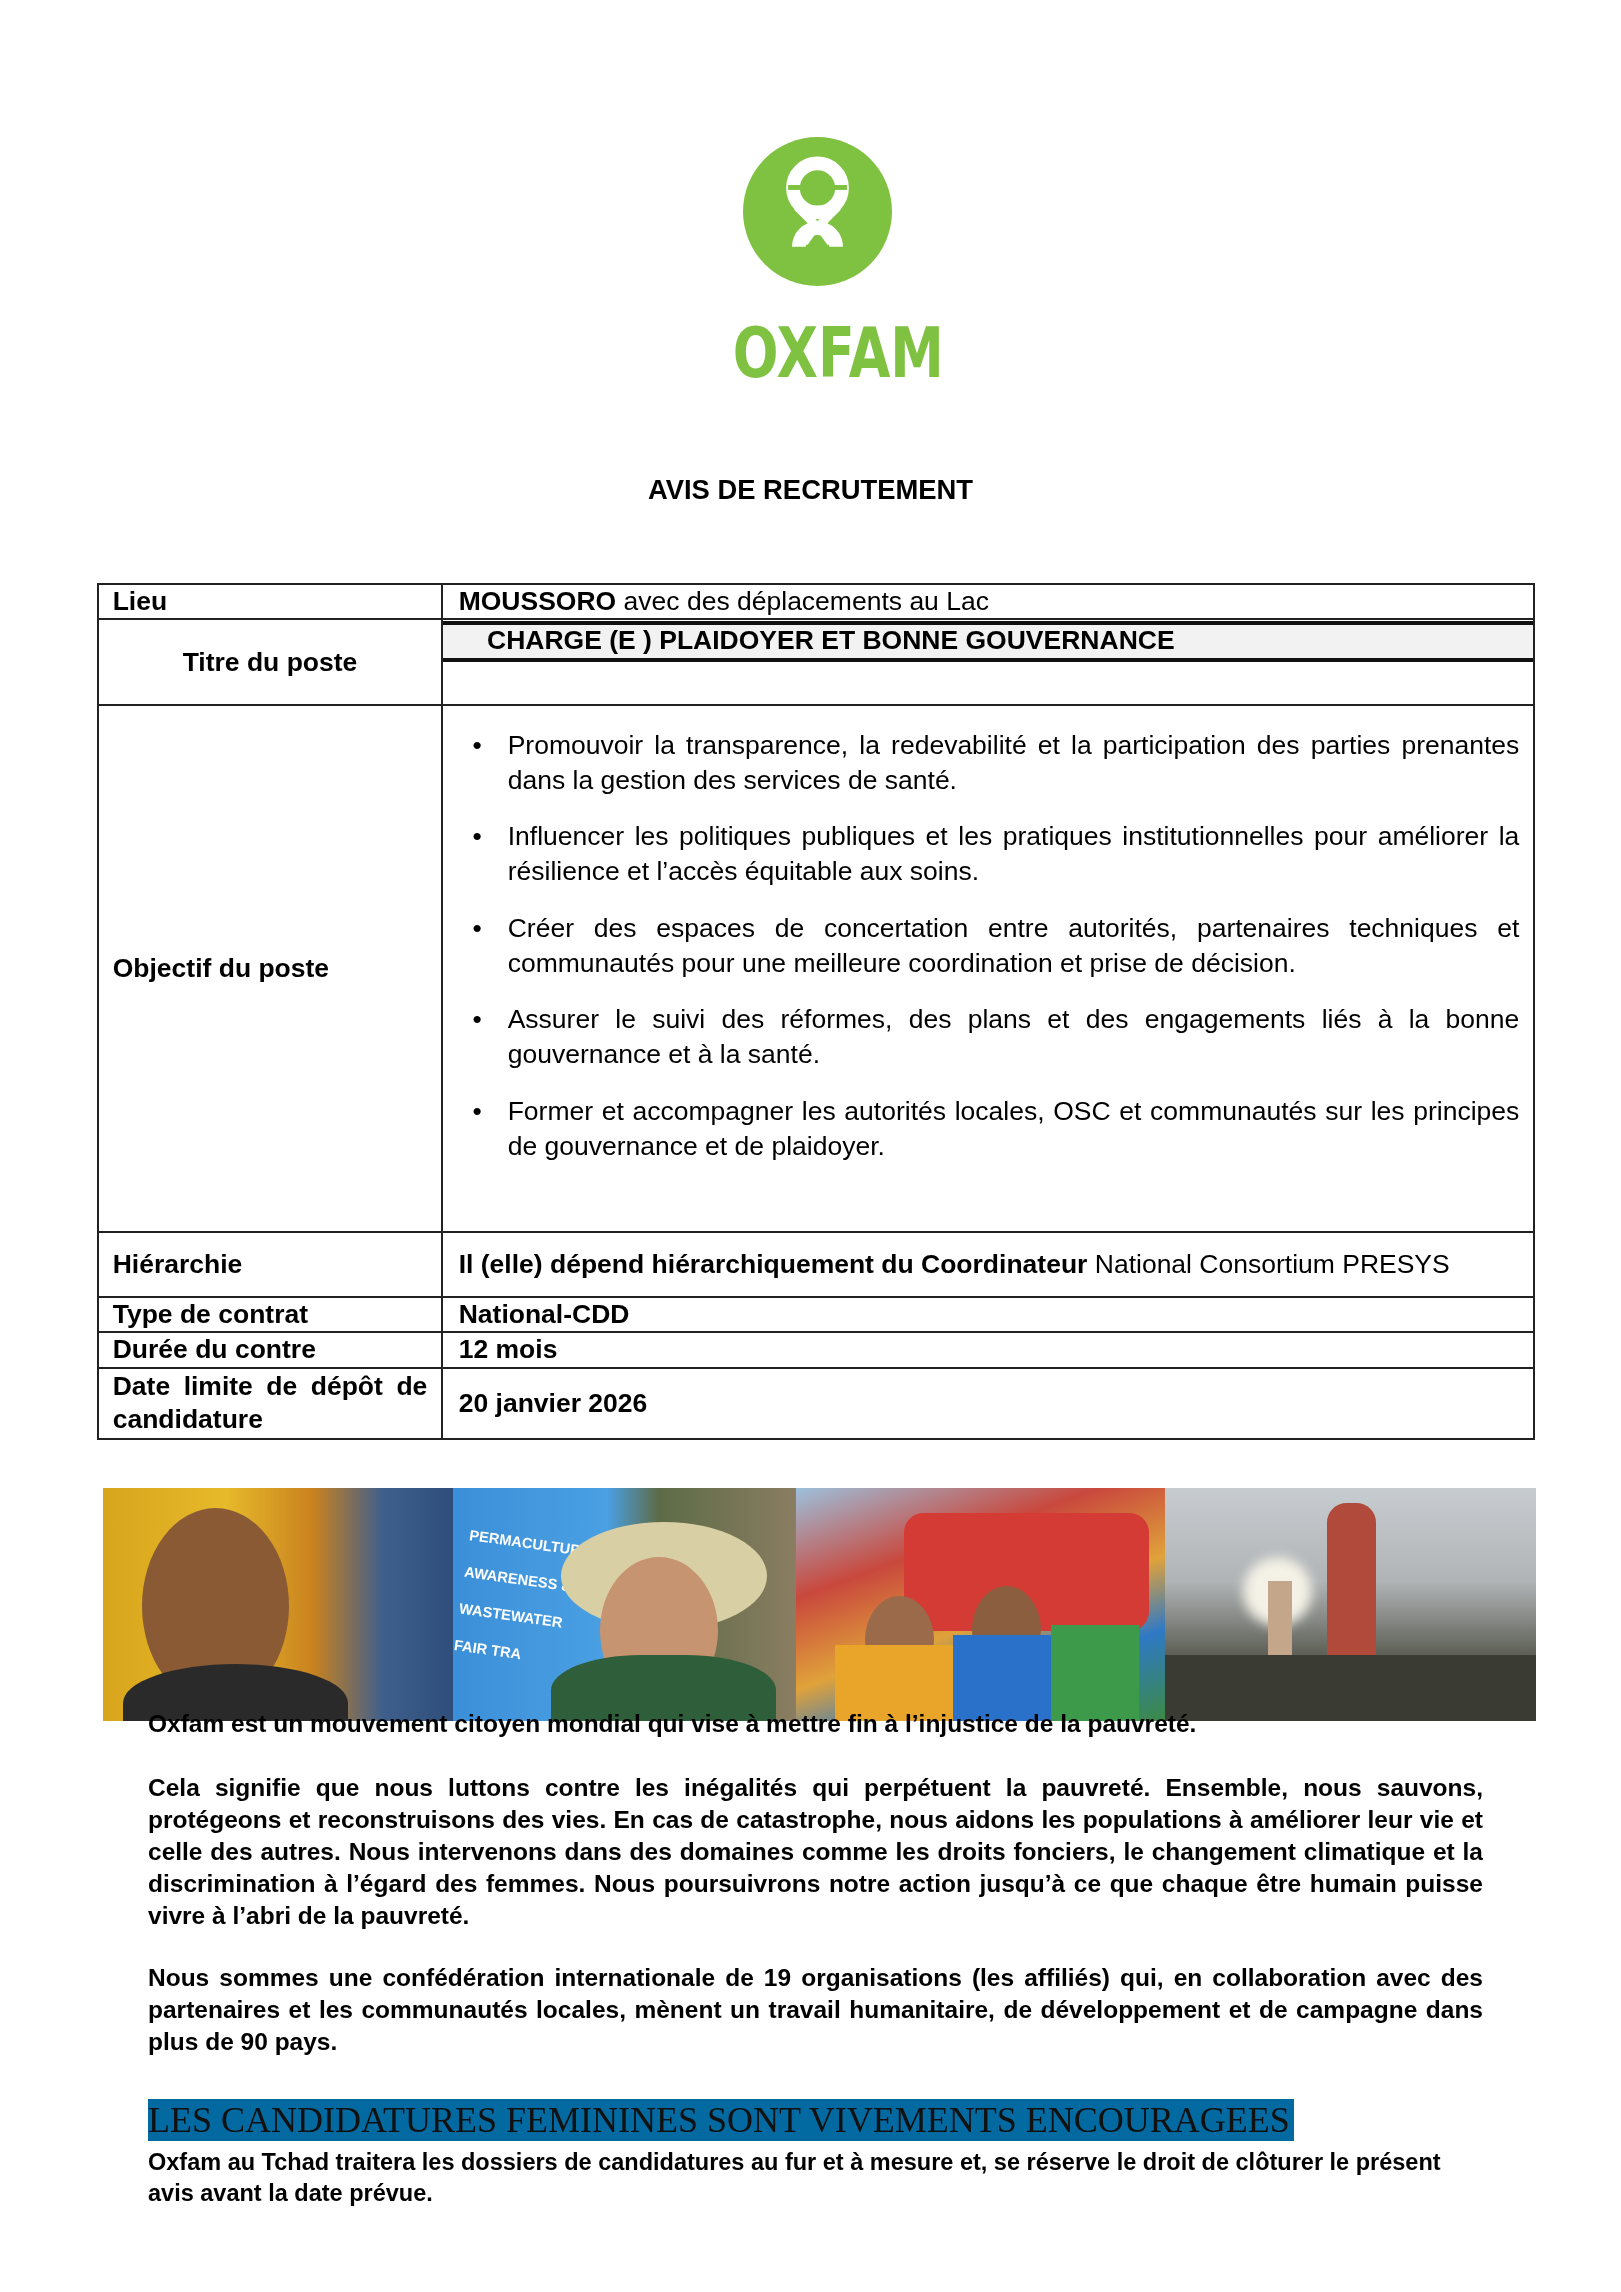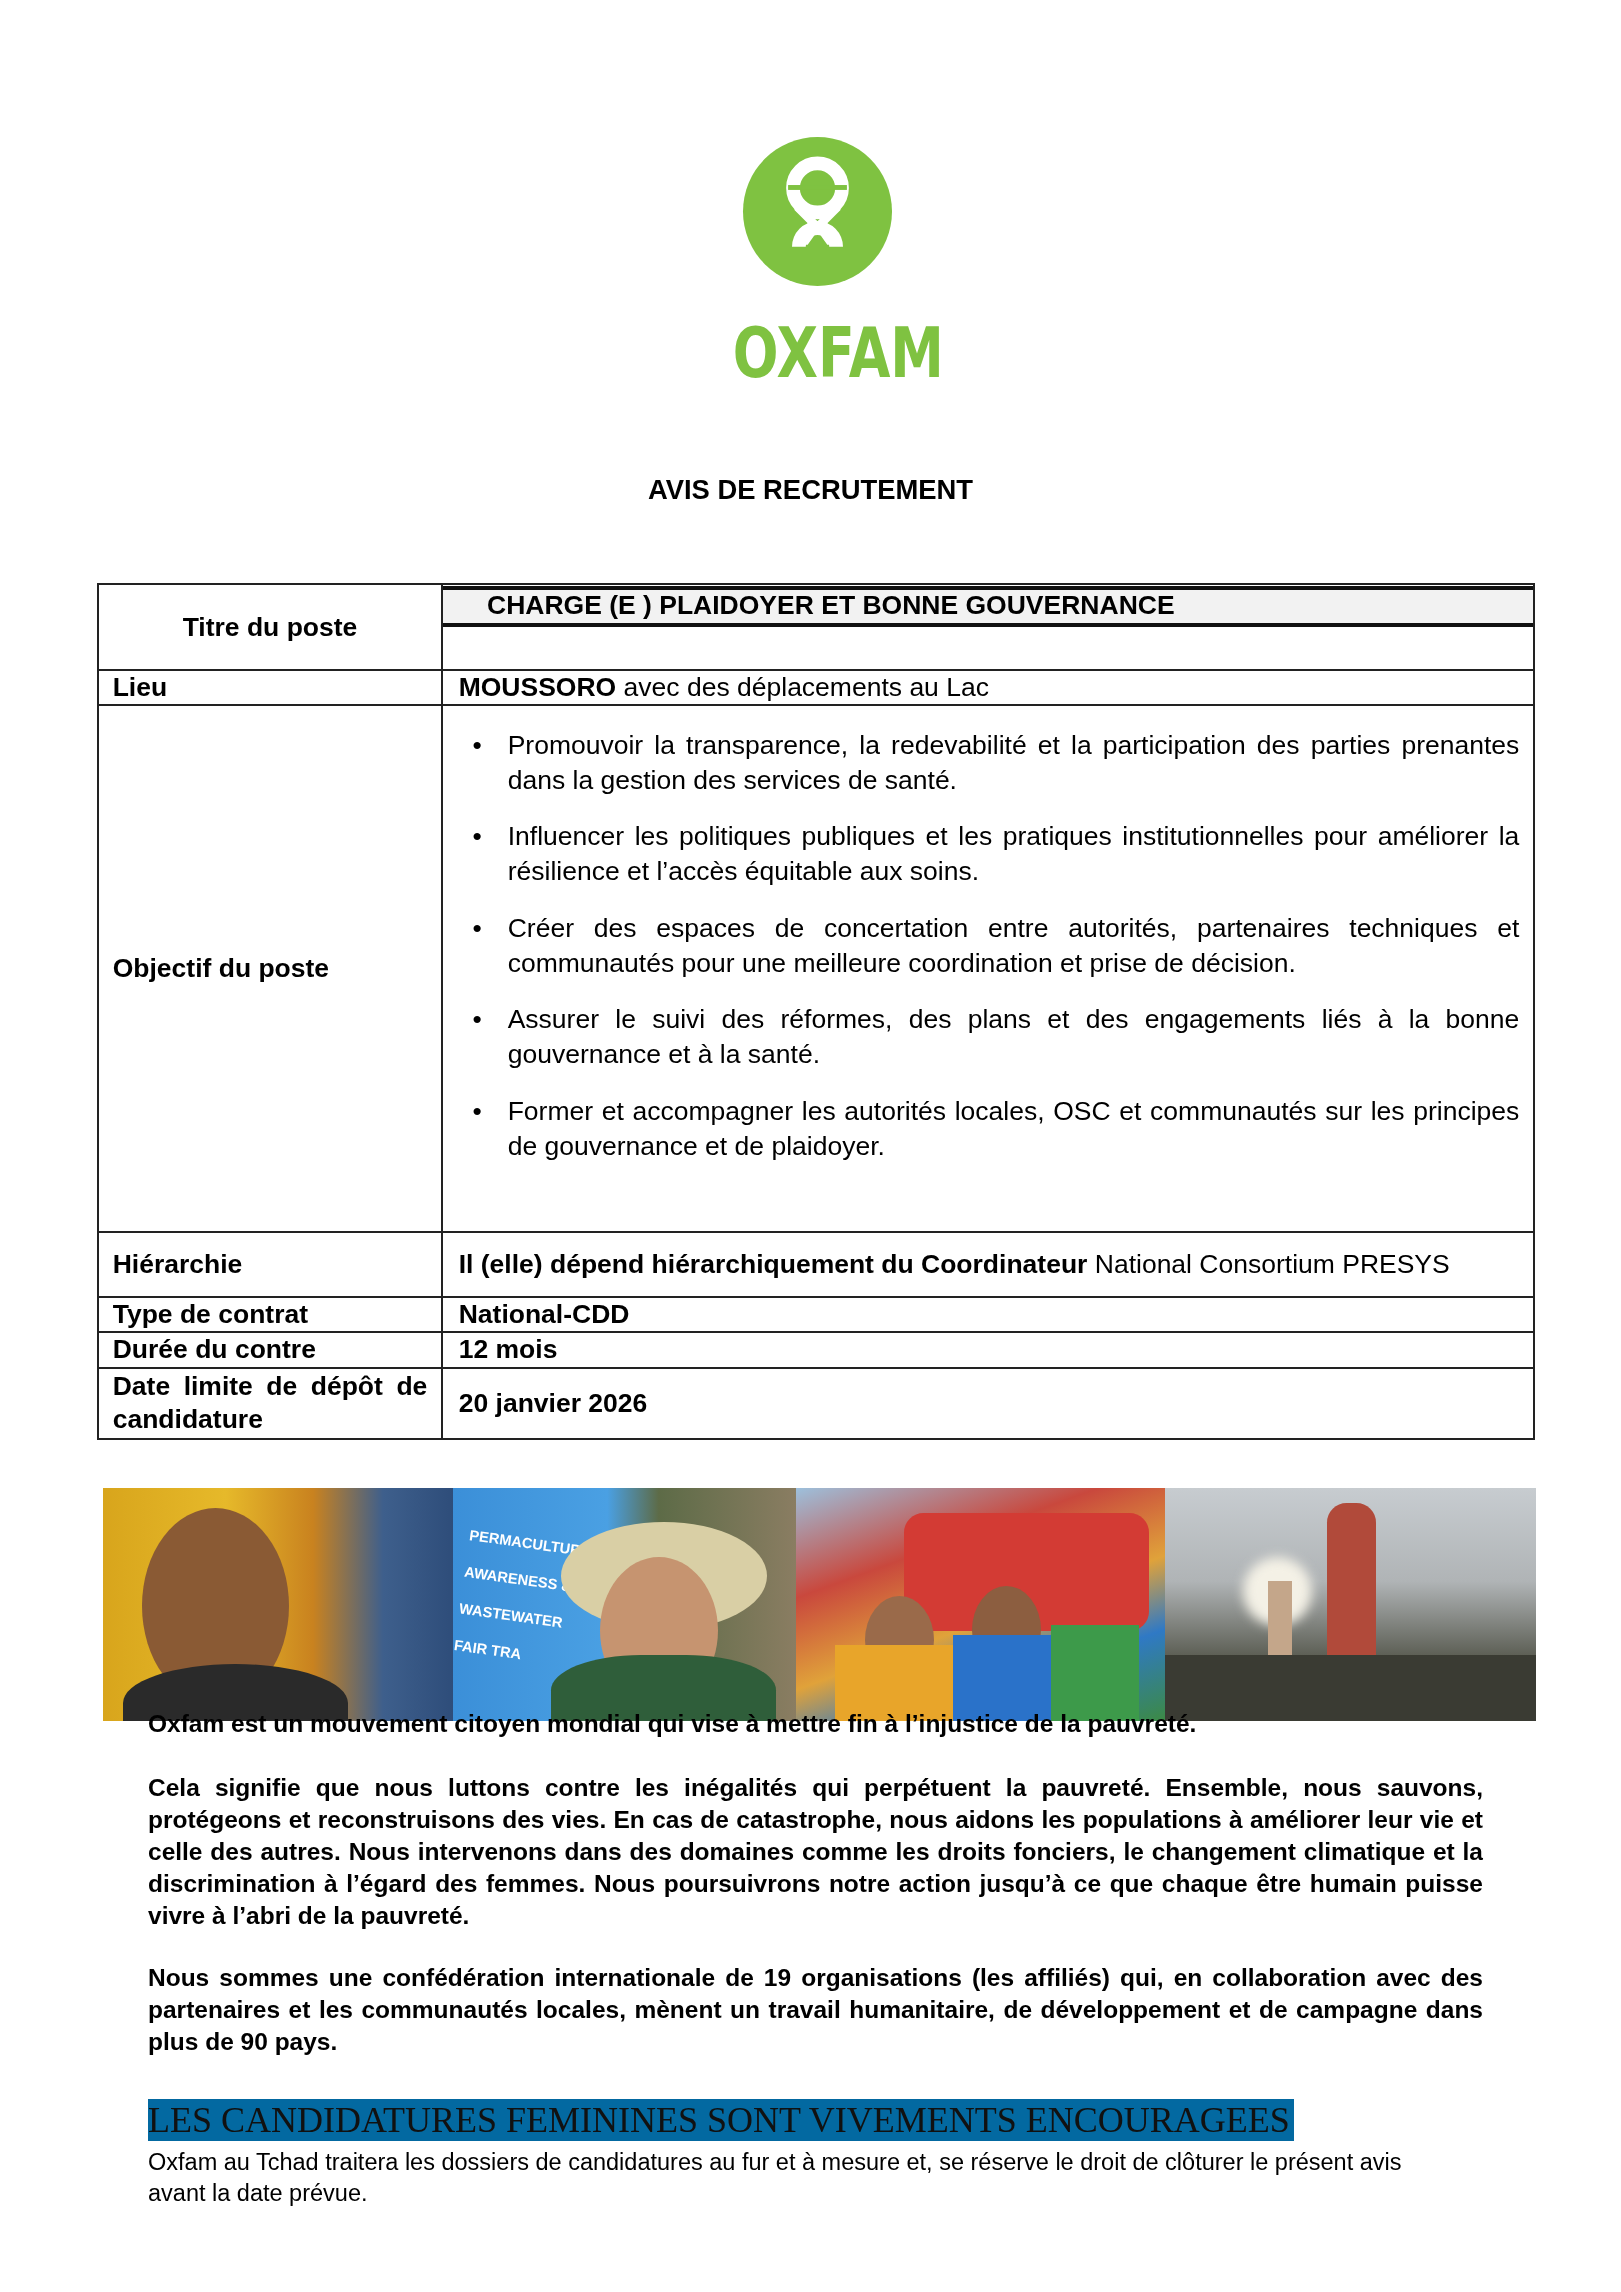--- a/index.html
+++ b/index.html
@@ -47,21 +47,21 @@
 
     
     .para { position: absolute; left: 148px; width: 1335px; font-weight: bold; font-size: 24.5px; line-height: 32px;
       text-align: justify; }
     .intro { top: 1710px; line-height: 27.4px; }
     .p-a { top: 1772px; }
     .p-b { top: 1962px; }
 
     .encourage { position: absolute; left: 148px; top: 2099px; background: #0369a1; padding: 0 3.9px 0 0;
       font-family: "Liberation Serif", serif; font-size: 36px; line-height: 42px; color: #111; }
-    .closing { position: absolute; left: 148px; top: 2147px; width: 1294px; font-weight: normal; font-size: 23.5px;
+    .closing { position: absolute; left: 148px; top: 2147px; width: 1294px; font-weight: bold; font-size: 23.5px;
       line-height: 31px; }
   </style>
 </head>
 <body>
 
 <div class="logo">
   <div class="logo-circle">
     <svg width="149" height="149" viewBox="0 0 152 152">
 
       <circle cx="76" cy="52" r="25" fill="none" stroke="#ffffff" stroke-width="14"></circle>
@@ -71,31 +71,31 @@
       <path d="M50 112 A26 26 0 0 1 102 112 L88 112 A12 12 0 0 0 64 112 Z" fill="#ffffff"></path>
     </svg>
   </div>
   <div class="logo-word">OXFAM</div>
 </div>
 
 <div class="doc-title">AVIS DE RECRUTEMENT</div>
 
 <table class="info-table">
   <tbody>
-      <tr style="height:86px;">
+      <tr style="height:35px;">
+    <td class="label">Lieu</td>
+    <td class="value">
+      <span class="bold">MOUSSORO</span><span> avec des déplacements au Lac</span>
+    </td>
+  </tr>
+  <tr style="height:86px;">
     <td class="label label-center">Titre du poste</td>
     <td class="value title-cell">
       <div class="title-band">CHARGE (E ) PLAIDOYER ET BONNE GOUVERNANCE</div>
       <div class="title-empty"></div>
-    </td>
-  </tr>
-  <tr style="height:35px;">
-    <td class="label">Lieu</td>
-    <td class="value">
-      <span class="bold">MOUSSORO</span><span> avec des déplacements au Lac</span>
     </td>
   </tr>
   <tr style="height:523px;">
     <td class="label">Objectif du poste</td>
     <td class="value" style="vertical-align:top; padding-right:13.7px;">
       <ul class="bullets">
         <li><span class="dot">•</span><span>Promouvoir la transparence, la redevabilité et la participation des parties prenantes dans la gestion des services de santé.</span></li>
         <li><span class="dot">•</span><span>Influencer les politiques publiques et les pratiques institutionnelles pour améliorer la résilience et l’accès équitable aux soins.</span></li>
         <li><span class="dot">•</span><span>Créer des espaces de concertation entre autorités, partenaires techniques et communautés pour une meilleure coordination et prise de décision.</span></li>
         <li><span class="dot">•</span><span>Assurer le suivi des réformes, des plans et des engagements liés à la bonne gouvernance et à la santé.</span></li>

